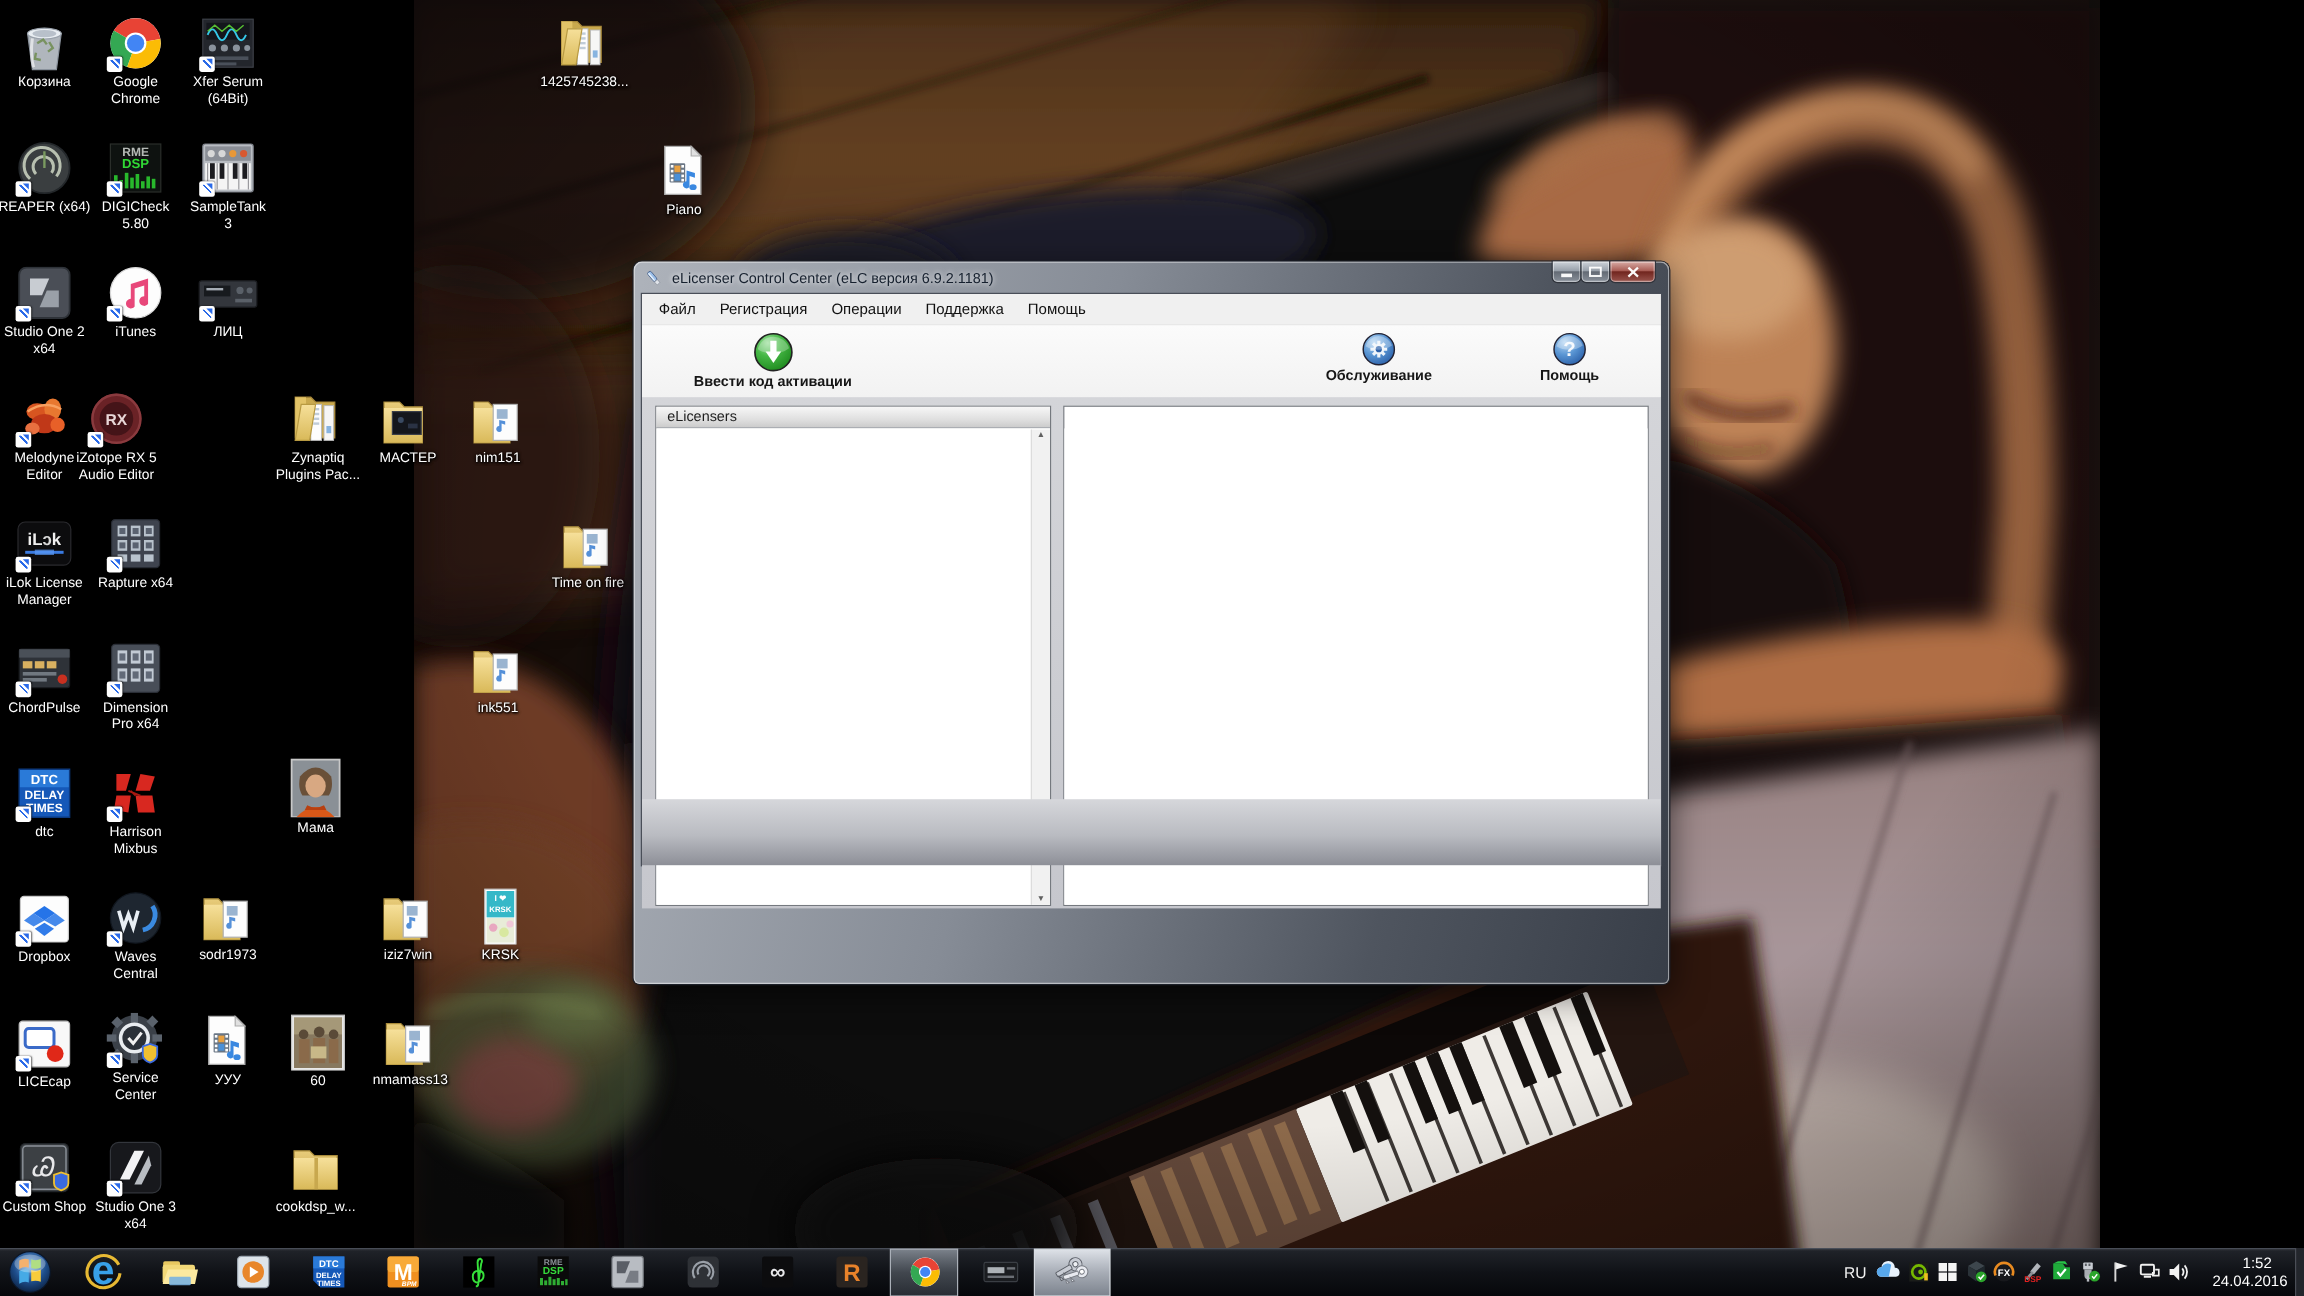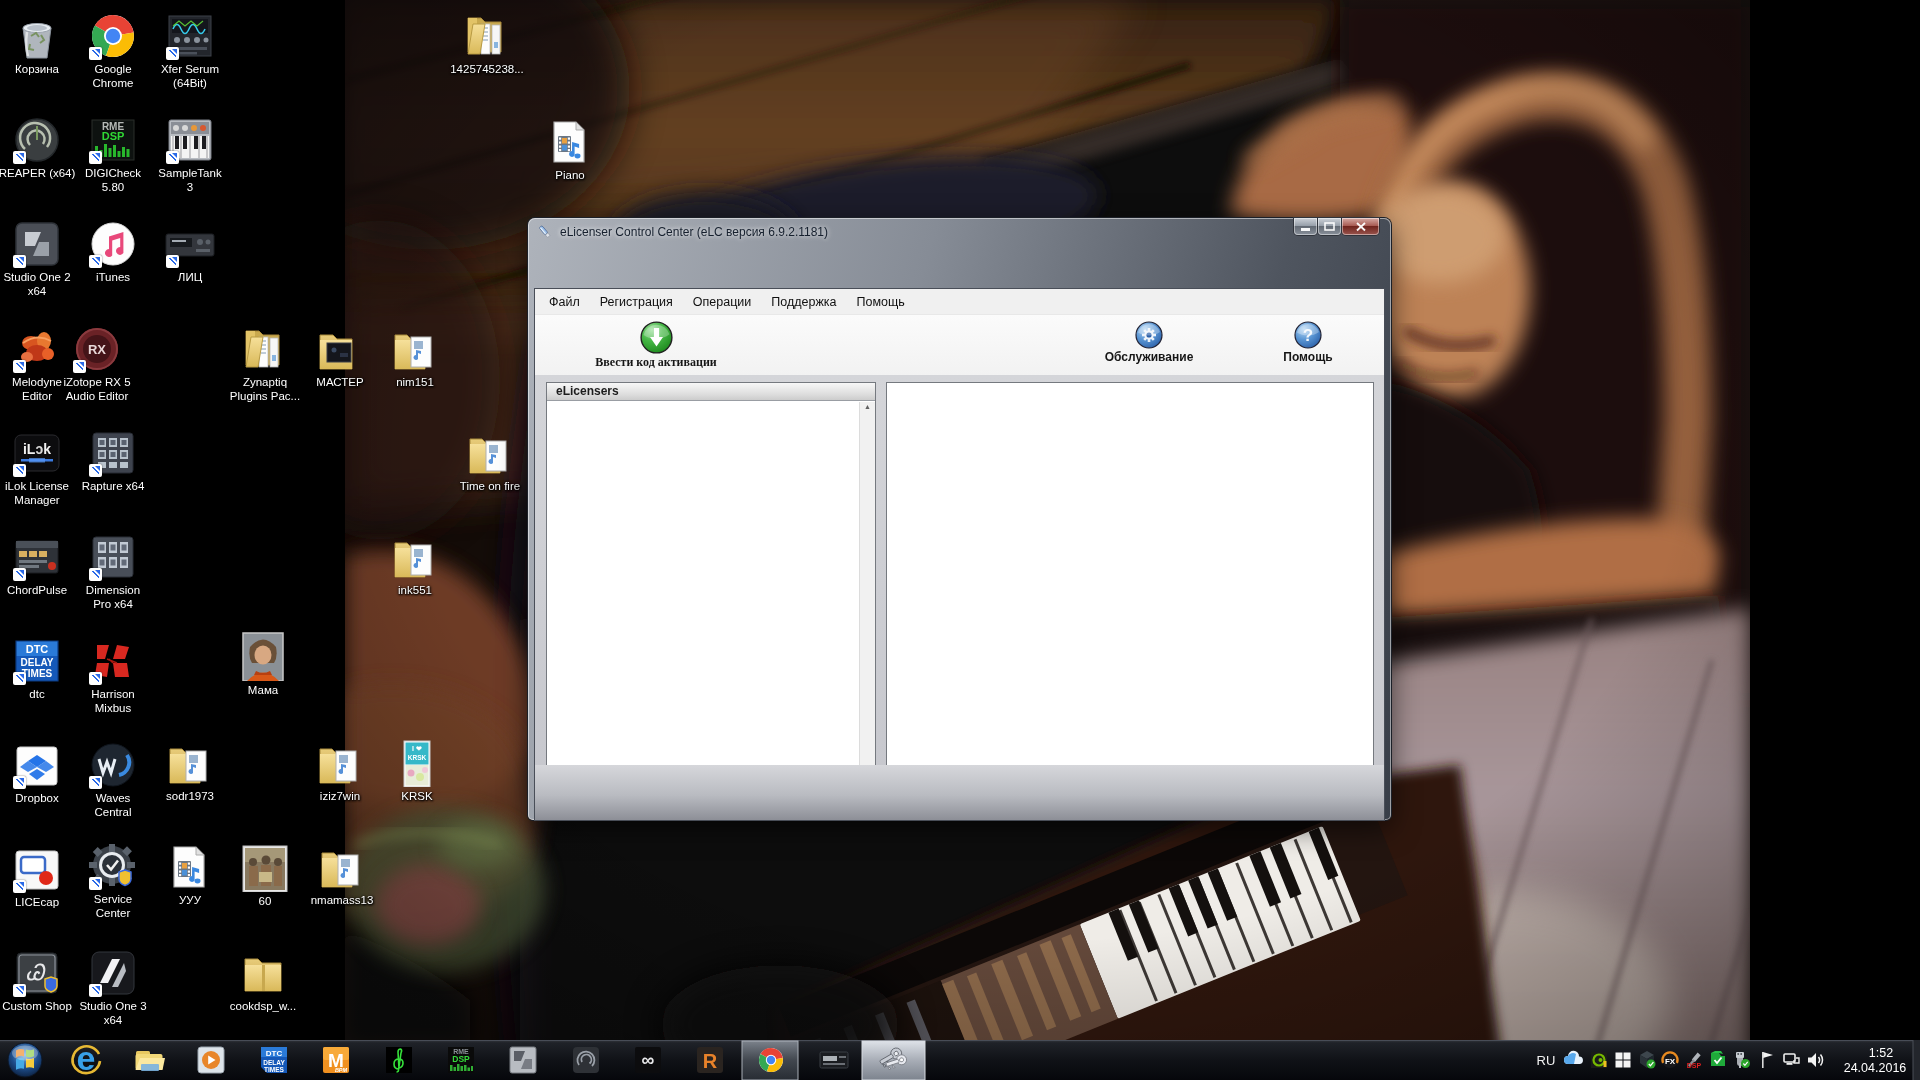--- a/index.html
+++ b/index.html
@@ -17,32 +17,32 @@
  box-shadow:0 0 0 1px #1c2028, inset 0 0 0 1px rgba(255,255,255,.5), 0 8px 28px rgba(0,0,0,.6);}
 #titlebar{position:absolute;left:0;top:0;right:0;height:27px;display:flex;align-items:center;padding-left:9px;}
 #title{font-size:12px;color:#16202e;margin-left:7px;white-space:nowrap;text-shadow:0 0 4px rgba(255,255,255,.75),0 0 7px rgba(255,255,255,.5);}
 #capbtns{position:absolute;right:12px;top:0;display:flex;}
 .cb{width:23px;height:17px;border-radius:0 0 4px 4px;margin-left:0;
  background:linear-gradient(#cdd2d9 0%,#98a0aa 45%,#636a74 50%,#8a919b 100%);
  box-shadow:0 0 0 1px #30343c, inset 0 0 0 1px rgba(255,255,255,.45);
  display:flex;align-items:center;justify-content:center;}
 .cb+.cb{margin-left:1px;}
 .cbx{width:37px;background:linear-gradient(#d9aca6 0%,#a85c54 45%,#71251e 50%,#9a554e 100%);}
-#client{position:absolute;left:7px;top:27px;width:849px;height:531px;background:#f0f0f0;box-shadow:0 0 0 1px #494e58;margin-top:44px;}
+#client{position:absolute;left:7px;top:27px;width:849px;height:476px;background:#f0f0f0;box-shadow:0 0 0 1px #494e58;}
 #menubar{height:25px;background:#f0f0f0;display:flex;align-items:center;padding-left:14px;font-size:12.5px;color:#101010;}
 #menubar span{margin-right:20px;}
 #toolbar{position:relative;height:60px;background:linear-gradient(#fbfbfb,#f2f2f2);border-top:1px solid #e8e8e8;}
 .tbtn{position:absolute;top:3px;text-align:center;}
 .tbtn svg{display:block;margin:3px auto 0;}
 .tlab{font-size:12px;font-weight:bold;color:#161616;margin-top:1px;white-space:nowrap;}
 #mainarea{position:absolute;left:0;top:86px;width:849px;height:426px;background:linear-gradient(#d4d5d9,#c6c7cd);}
 .panel{position:absolute;top:7px;height:417px;background:#fff;border:1px solid #75797f;box-sizing:border-box;}
 #lpanel{left:11px;width:330px;}
 #rpanel{left:351px;width:488px;}
-.phead{height:17px;background:linear-gradient(#f7f7f7,#dedede 65%,#cccccc);border-bottom:1px solid #999da3;font-size:12px;font-weight:bold;color:#1d1d1d;padding-left:9px;line-height:17px;}
+.phead{height:17px;background:linear-gradient(#f7f7f7,#dedede 65%,#cccccc);border-bottom:1px solid #999da3;font-size:12px;font-weight:normal;color:#1d1d1d;padding-left:9px;line-height:17px;}
 .pbody{position:absolute;left:0;top:18px;right:0;bottom:0;background:#fff;}
 #selrow{position:absolute;left:0;top:1px;right:15px;height:50px;background:linear-gradient(180deg,#90b9f0 0%,#5390e8 45%,#2e72dd 60%,#2a6ad6 100%);}
 #keysicon{position:absolute;left:14px;top:2px;}
 #selt1{position:absolute;left:110px;top:10px;color:#fff;font-weight:bold;font-size:12.5px;}
 #selt2{position:absolute;left:110px;top:28px;color:#fff;font-size:10.5px;}
 #lscroll{position:absolute;right:0;top:1px;width:15px;bottom:0;background:#f1f1f1;border-left:1px solid #dcdcdc;}
 .sarr{position:absolute;top:1px;left:0;right:0;text-align:center;font-size:7px;color:#606060;}
 .sdown{top:auto;bottom:1px;}
 #footer{position:absolute;left:0;bottom:0;width:849px;height:55px;background:linear-gradient(#d6d7db 0%,#b9bbc1 55%,#8d8f97 100%);}
 </style>
@@ -911,21 +911,21 @@
   </div>
   <div id="client">
     <div id="menubar">
       <span>Файл</span>
         <span>Регистрация</span>
         <span>Операции</span>
         <span>Поддержка</span>
         <span>Помощь</span>
     </div>
     <div id="toolbar">
-      <div class="tbtn" style="left:21px;width:200px;font-family:Liberation Serif, serif;">
+      <div class="tbtn" style="left:9px;width:200px;">
         <svg width="33" height="33" viewBox="0 0 33 33">
           <defs>
               <radialGradient id="gb" cx="35%" cy="25%" r="80%">
                 <stop offset="0" stop-color="#9fe09f"></stop>
                 <stop offset=".45" stop-color="#46b846"></stop>
                 <stop offset="1" stop-color="#1e8a1e"></stop>
               </radialGradient>
             </defs>
           <circle cx="16.5" cy="16.5" r="15.4" fill="url(#gb)" stroke="#222" stroke-width="1.4"></circle>
           <path d="M16.5 7 L16.5 18" stroke="#fff" stroke-width="5.2"></path>

